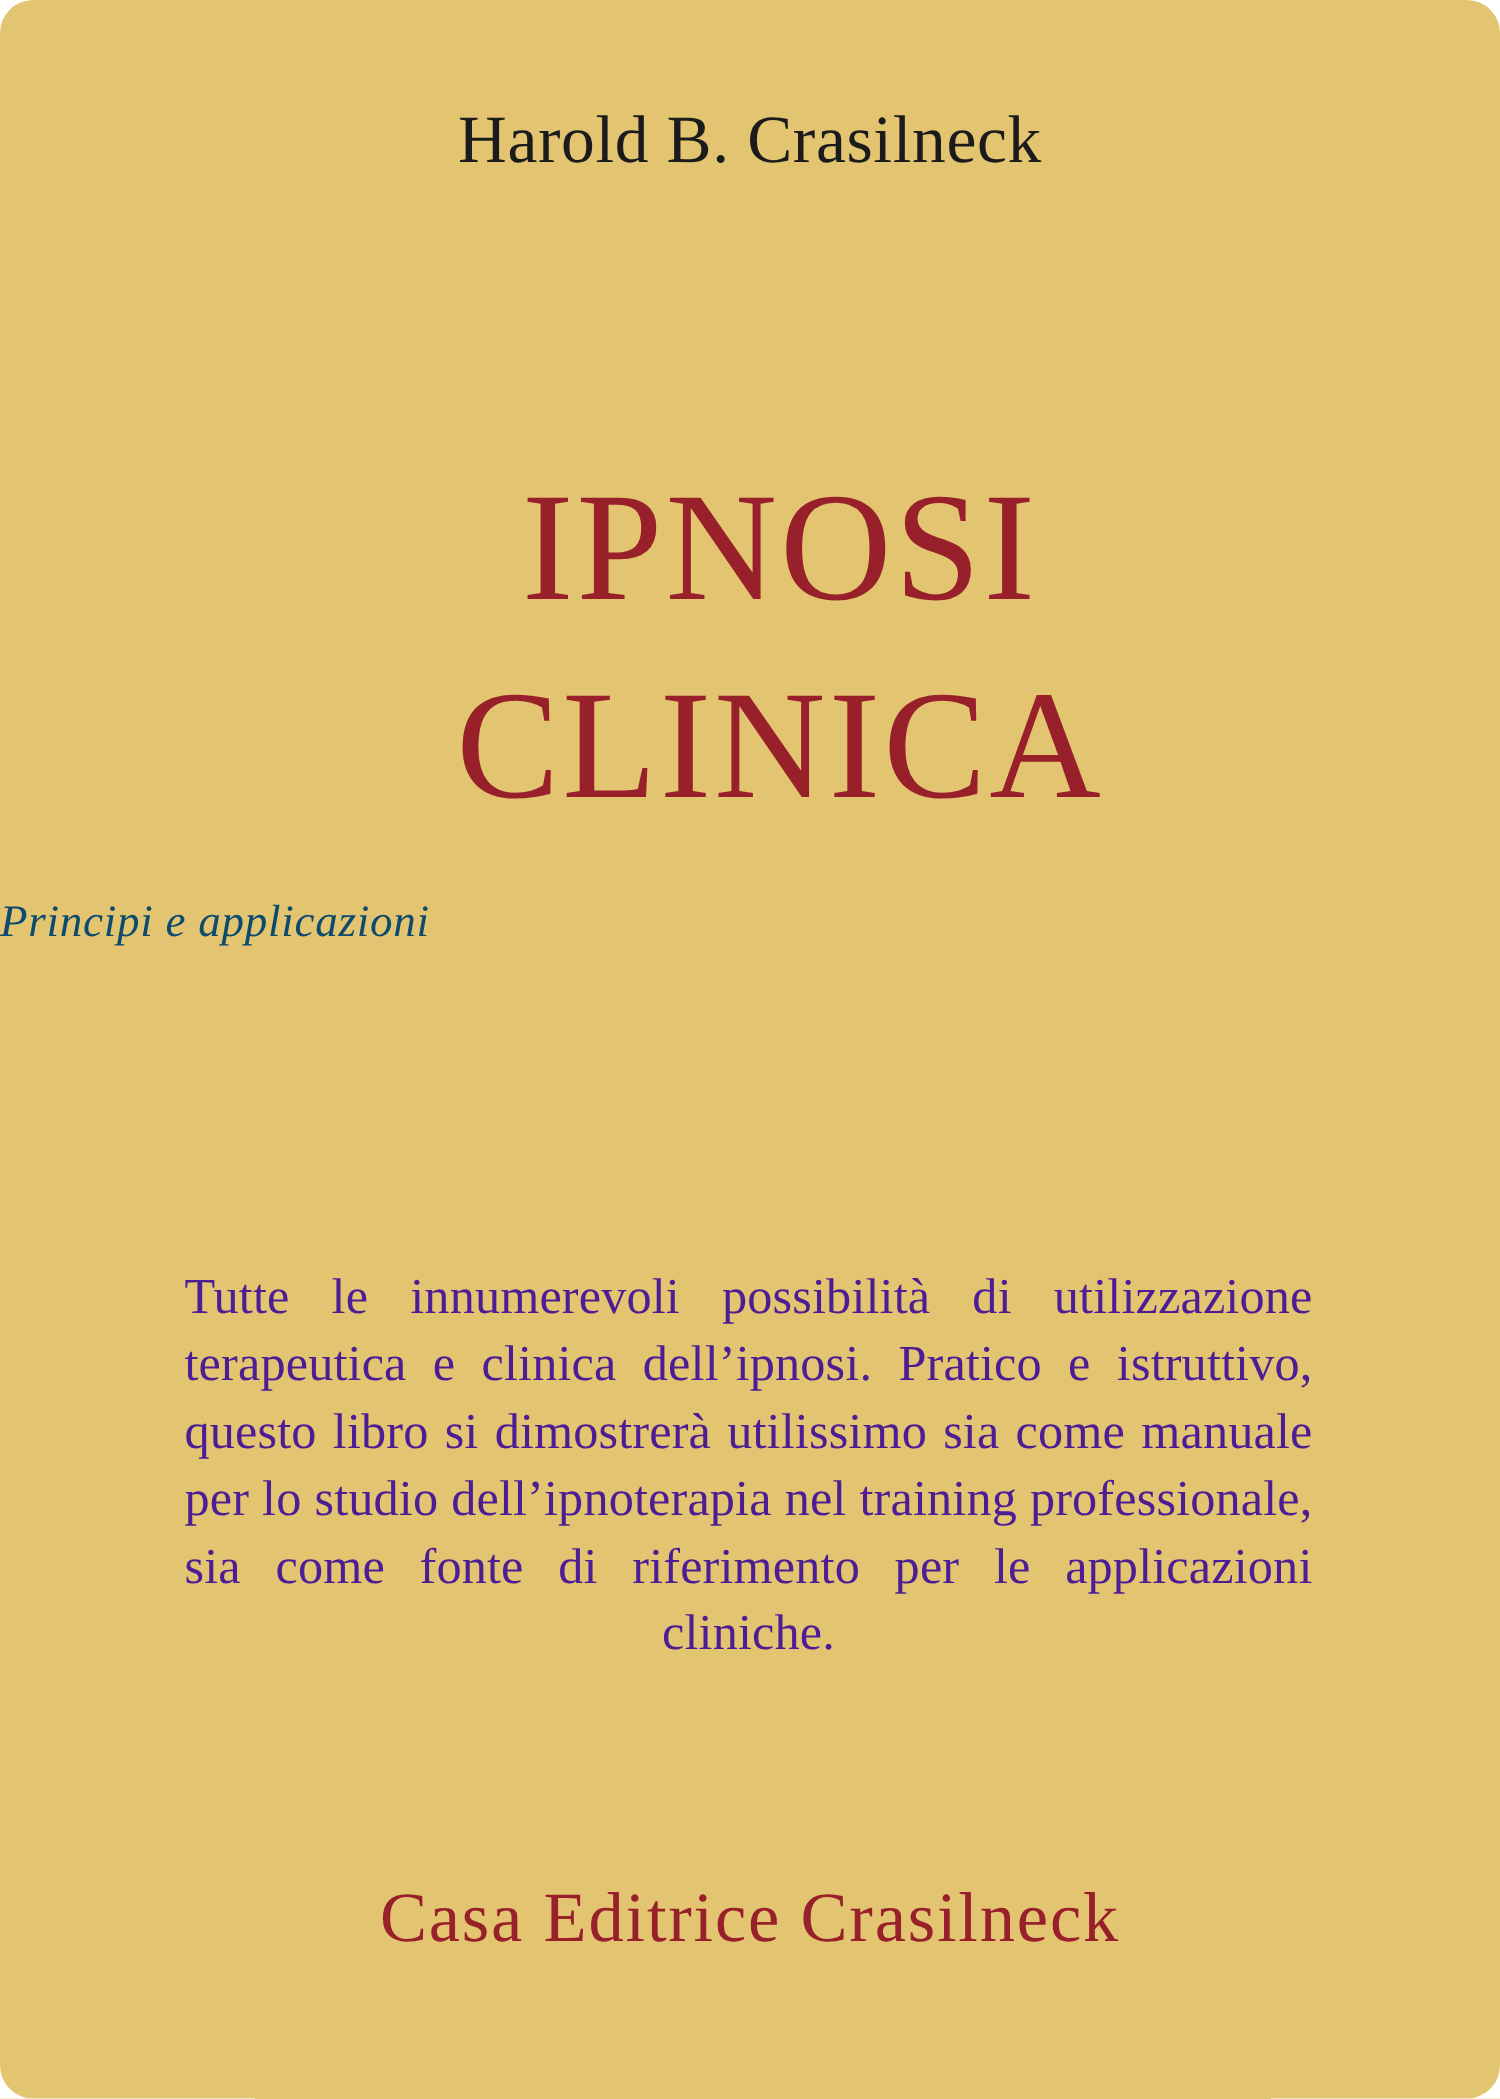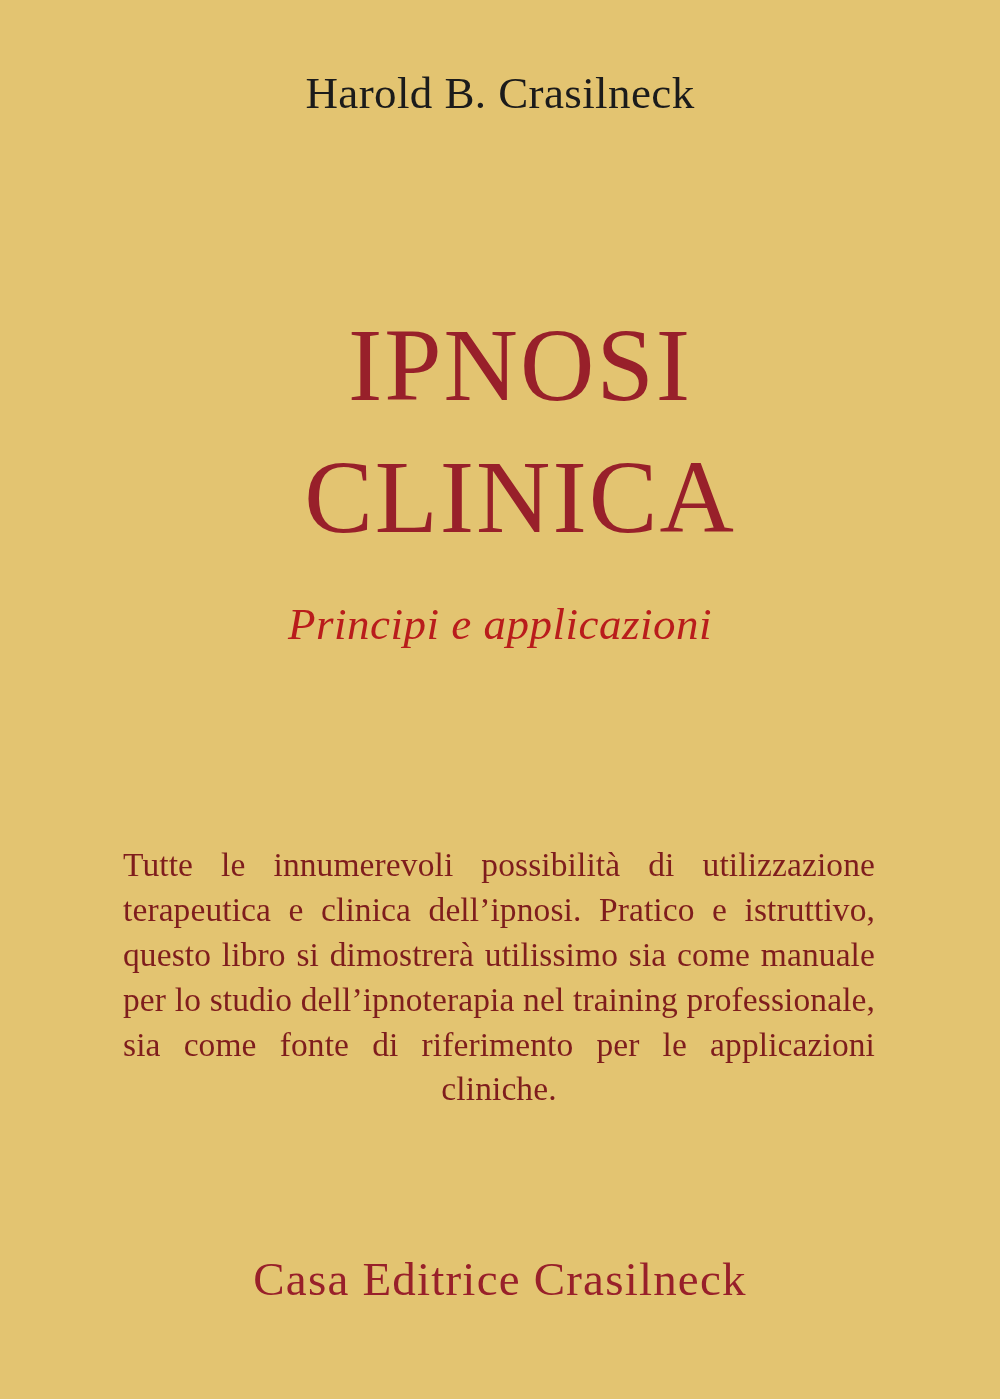--- a/index.html
+++ b/index.html
@@ -8,20 +8,21 @@
     background: #ffffff;
   }
   .cover {
     position: relative;
     width: 1000px;
     height: 1399px;
     background: #e3c471;
     box-sizing: border-box;
     overflow: hidden;
     font-family: "Liberation Serif", serif;
+    border-radius: 22px;
   }
   .authors {
     position: absolute;
     top: 68px;
     left: 0;
     width: 100%;
     text-align: center;
     color: #1b1b1b;
     font-size: 45px;
     line-height: 1.14;
@@ -45,32 +46,31 @@
     font-size: 103px;
     line-height: 1.28;
     letter-spacing: 2px;
     font-weight: normal;
   }
   .subtitle {
     position: absolute;
     top: 598px;
     left: 0;
     width: 100%;
-    text-align: center;
-    color: #b91c1c;
+    color: #0c4a6e;
     font-style: italic;
-    font-size: 45px;
+    font-size: 30px;
     letter-spacing: 0.5px;
   }
   .blurb {
     position: absolute;
     top: 843px;
     left: 123px;
     width: 752px;
-    color: #7f1d1d;
+    color: #4c1d95;
     font-size: 33.5px;
     line-height: 1.34;
     text-align: justify;
     text-align-last: center;
     letter-spacing: 0.1px;
   }
   .publisher {
     position: absolute;
     top: 1252px;
     left: 0;

